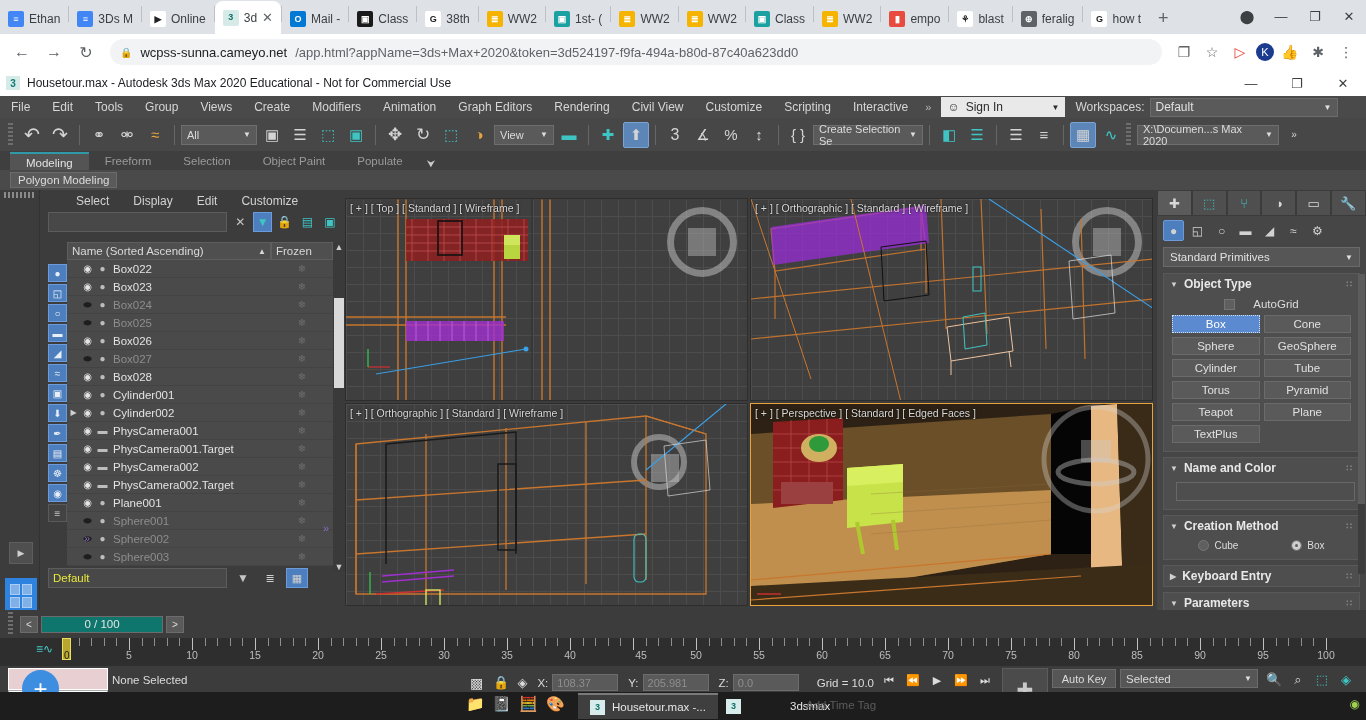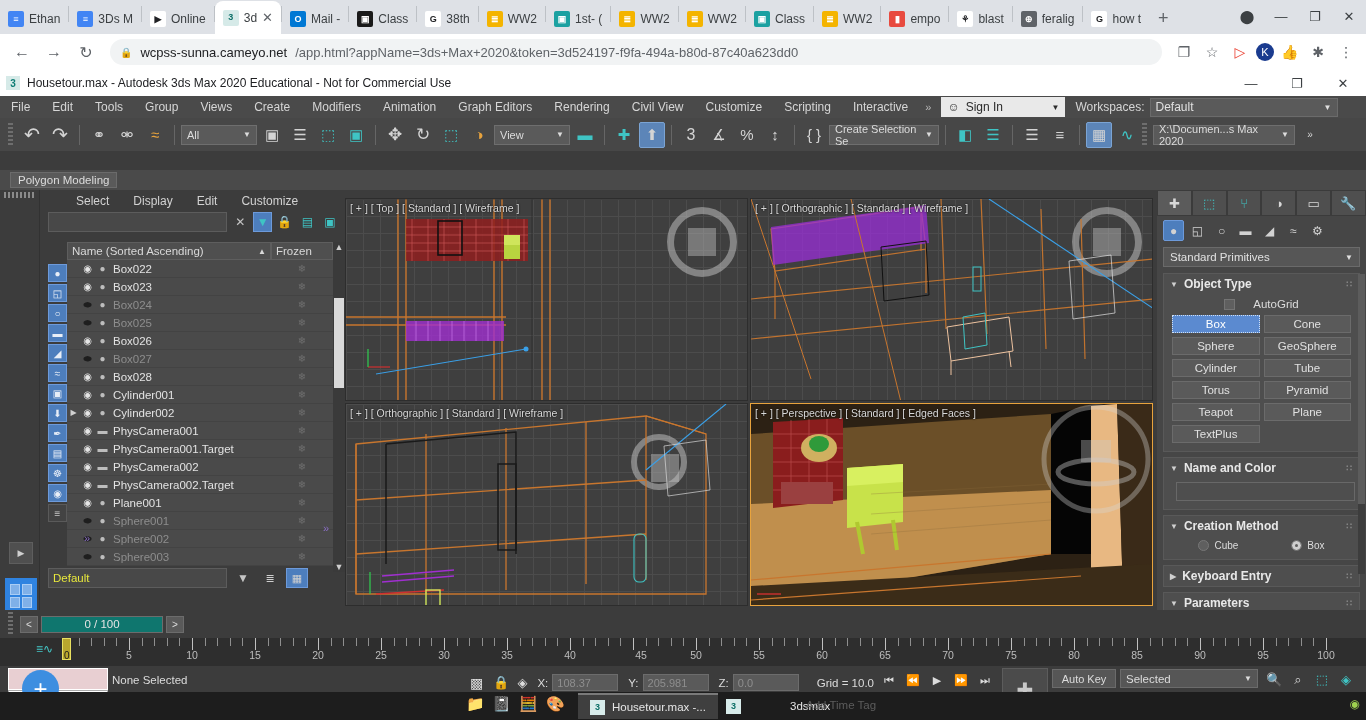--- a/index.html
+++ b/index.html
@@ -445,21 +445,21 @@
     </div>
     <div class="tbtn">▣</div>
     <div class="tbtn">☰</div>
     <div class="tbtn" style="color:#3fc4c4">⬚</div>
     <div class="tbtn" style="color:#3fc4c4">▣</div>
     <div class="vsep"></div>
     <div class="tbtn" style="font-size:17px">✥</div>
     <div class="tbtn" style="font-size:17px">↻</div>
     <div class="tbtn" style="color:#3fc4c4">⬚</div>
     <div class="tbtn" style="color:#e8a33d">◑</div>
-    <div class="combo" style="width:76px">
+    <div class="combo" style="width:60px">
       <span>View</span>
       <span class="sarrow">▼</span>
     </div>
     <div class="tbtn" style="color:#3fc4c4">▬</div>
     <div class="vsep"></div>
     <div class="tbtn" style="color:#3fc4c4">✚</div>
     <div class="tbtn on">⬆</div>
     <div class="vsep"></div>
     <div class="tbtn" style="font-size:16px">3</div>
     <div class="tbtn">∡</div>
@@ -481,20 +481,30 @@
     <div class="tbtn on">▦</div>
     <div class="tbtn" style="color:#3fc4c4">∿</div>
     <div class="grip"></div>
     <div class="combo" style="width:142px">
       <span>X:\Documen...s Max 2020</span>
       <span class="sarrow">▼</span>
     </div>
     <div class="tbtn" style="font-size:10px">»</div>
   </div>
 
+  <div class="ribbon-tabs">
+    <div id="ribbon-host" style="display:flex;align-items:flex-end;">
+        <div class="rtab active">Modeling</div>
+        <div class="rtab">Freeform</div>
+        <div class="rtab">Selection</div>
+        <div class="rtab">Object Paint</div>
+        <div class="rtab">Populate</div>
+      </div>
+    <div style="margin-left:8px;color:#ccc;font-size:10px">⮟</div>
+  </div>
   <div class="ribbon-sub">
     <div class="rsub">Polygon Modeling</div>
   </div>
 
   <div class="body-area">
 
     <div class="left-rail">
       <div class="rail-dots"></div>
       <div class="rail-btn" style="top:352px">▶</div>
       <div class="rail-big" style="top:388px">

